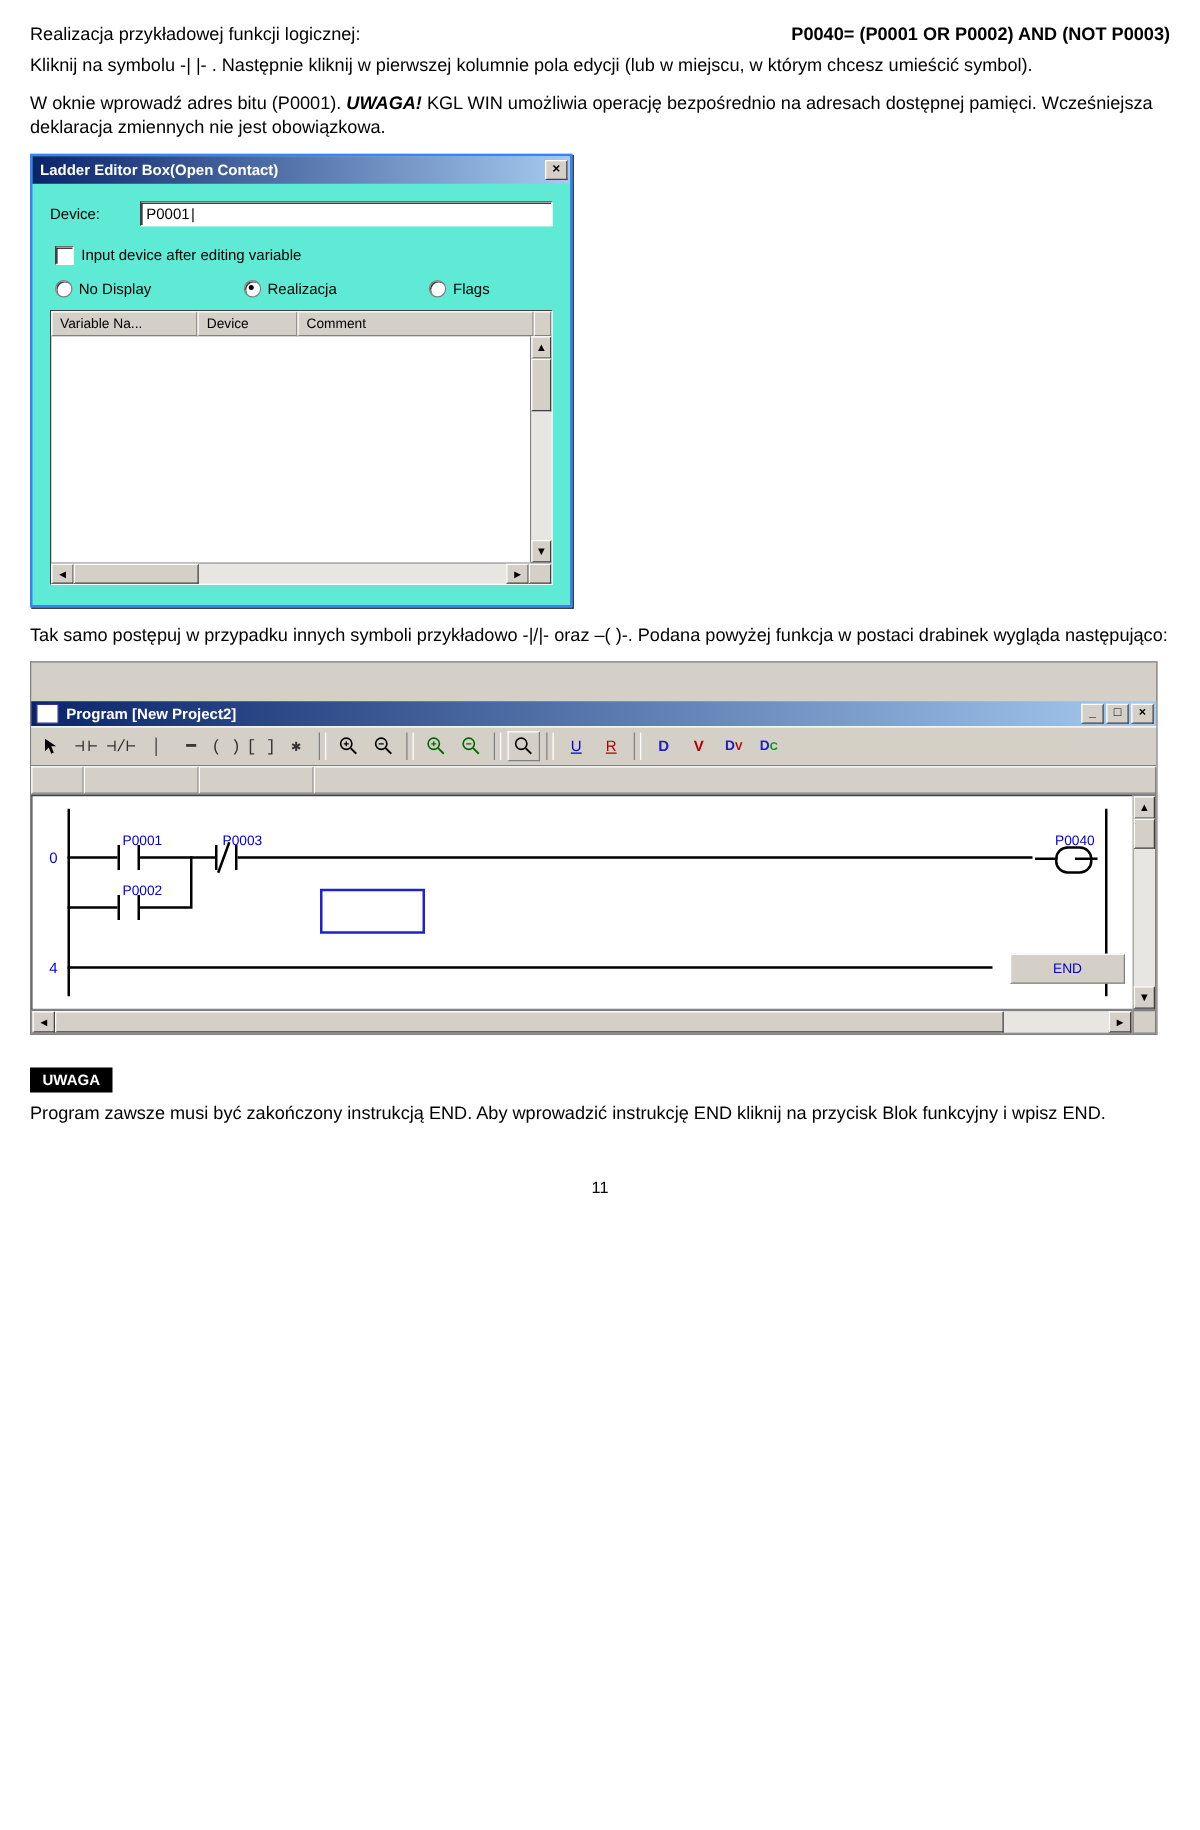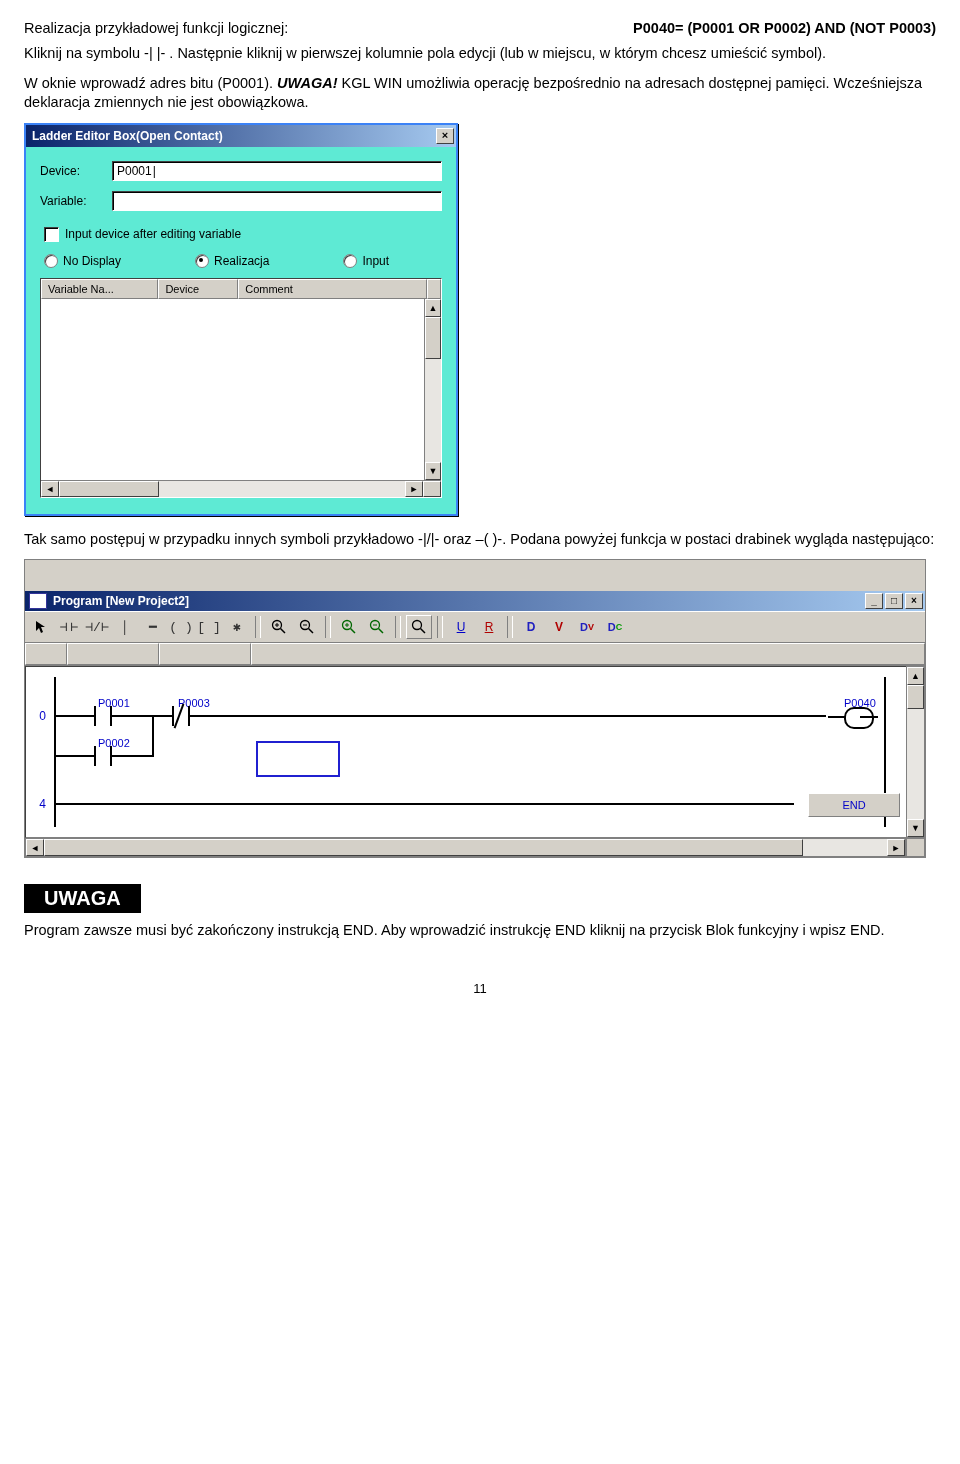--- a/index.html
+++ b/index.html
@@ -188,21 +188,21 @@
     background:#d4d0c8; display:flex; align-items:center; justify-content:center;
     font-size:11px; color:#0000c8; right:0; width:90px;
   }
   .vscroll2 { width:17px; background:#d4d0c8; border:1px solid #808080; border-left:1px solid #808080; display:flex; flex-direction:column; }
   .hscroll2 { display:flex; height:17px; background:#d4d0c8; border:1px solid #808080; border-top:1px solid #808080; }
   .corner { width:17px; height:17px; background:#d4d0c8; border:1px solid #808080; }
   .htrack2 { flex:1; background:#e8e6e2; display:flex; }
   .hthumb2 { width:90%; height:100%; background:#d4d0c8; border:1px solid #fff; border-right-color:#404040; border-bottom-color:#404040; box-sizing:border-box; }
 
   
-  .badge { display:inline-block; background:#000; color:#fff; font-weight:bold; padding:3px 20px; font-size:20px; margin-top:8px; }
+  .badge { display:inline-block; background:#000; color:#fff; font-weight:bold; padding:3px 10px; font-size:12px; margin-top:8px; }
 
   .pagenum { text-align:center; font-size:13px; margin-top:40px; }
   .mag-glyph svg { display:block; }
 </style>
 </head>
 <body>
 
 
 
 <div class="hdr-line">
@@ -223,42 +223,38 @@
     <span>Ladder Editor Box(Open Contact)</span>
     <span class="dlg-x">×</span>
   </div>
   <div class="dlg-body">
     <div class="row">
       <div class="lbl">Device:</div>
       <div class="field caret">
           <span>P0001</span>
         </div>
     </div>
-    <div class="row">
-      <div class="lbl">Variable:</div>
-      <div class="field"></div>
-    </div>
 
     <div class="checkbox">
       <div class="cb-box"></div>
       <span>Input device after editing variable</span>
     </div>
 
     <div class="radio-row">
       <div class="radio">
         <div class="rb"></div>
         <span>No Display</span>
       </div>
       <div class="radio">
         <div class="rb sel"></div>
         <span>Realizacja</span>
       </div>
       <div class="radio">
         <div class="rb"></div>
-        <span>Input</span>
+        <span>Flags</span>
       </div>
     </div>
 
     <div class="grid-panel">
       <div class="grid-head">
         <div class="gh-cell" style="width:110px">Variable Na...</div>
         <div class="gh-cell" style="width:70px">Device</div>
         <div class="gh-cell" style="width:186px">Comment</div>
         <div class="gh-cell" style="flex:1"></div>
       </div>

